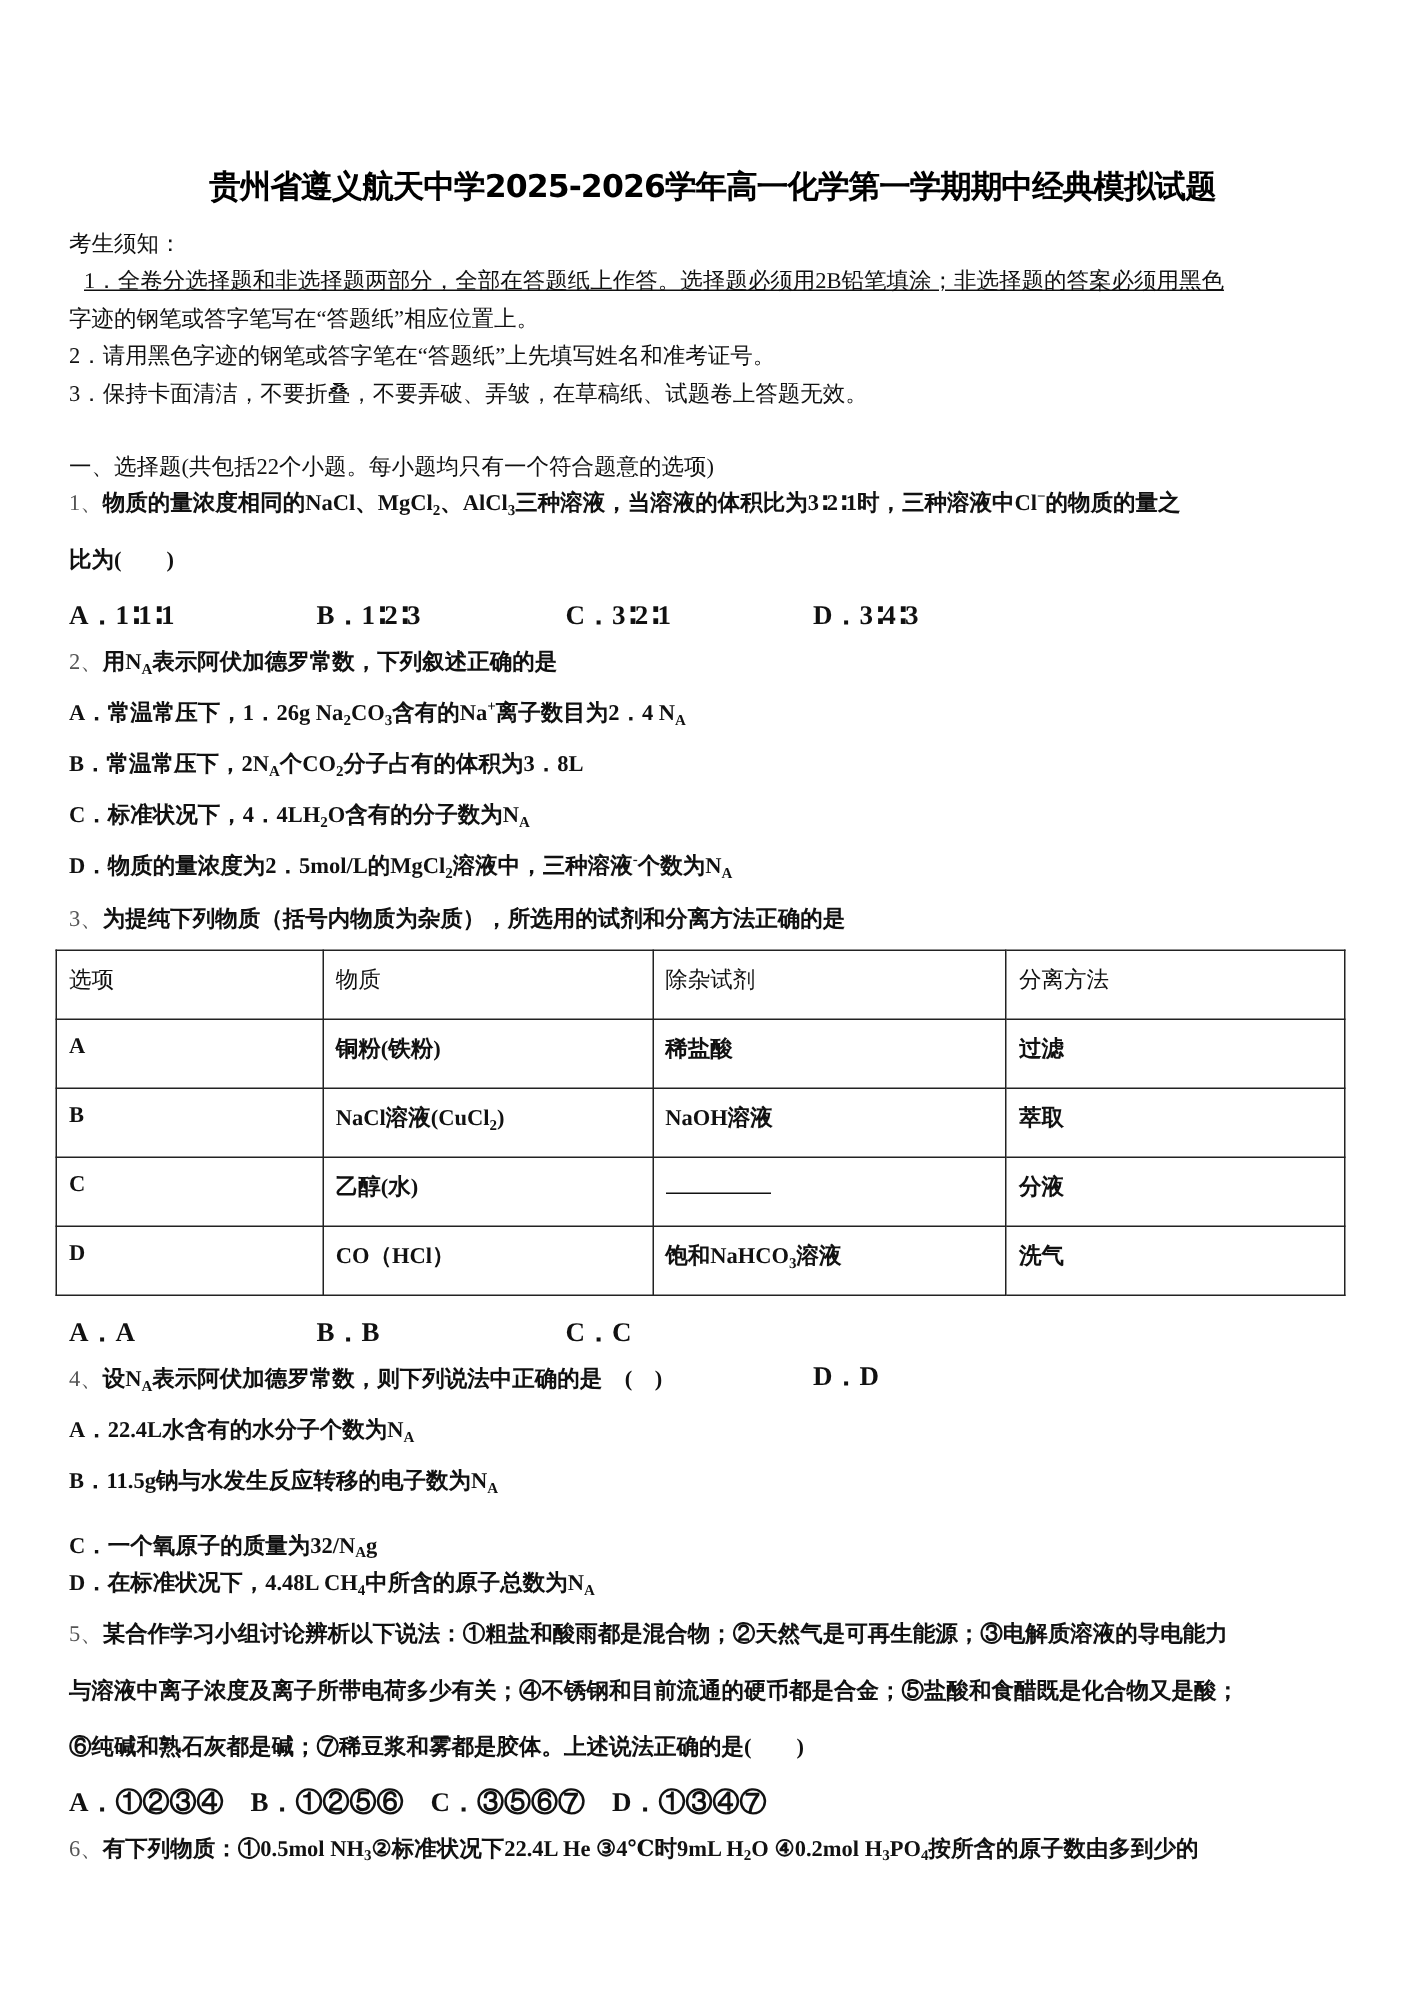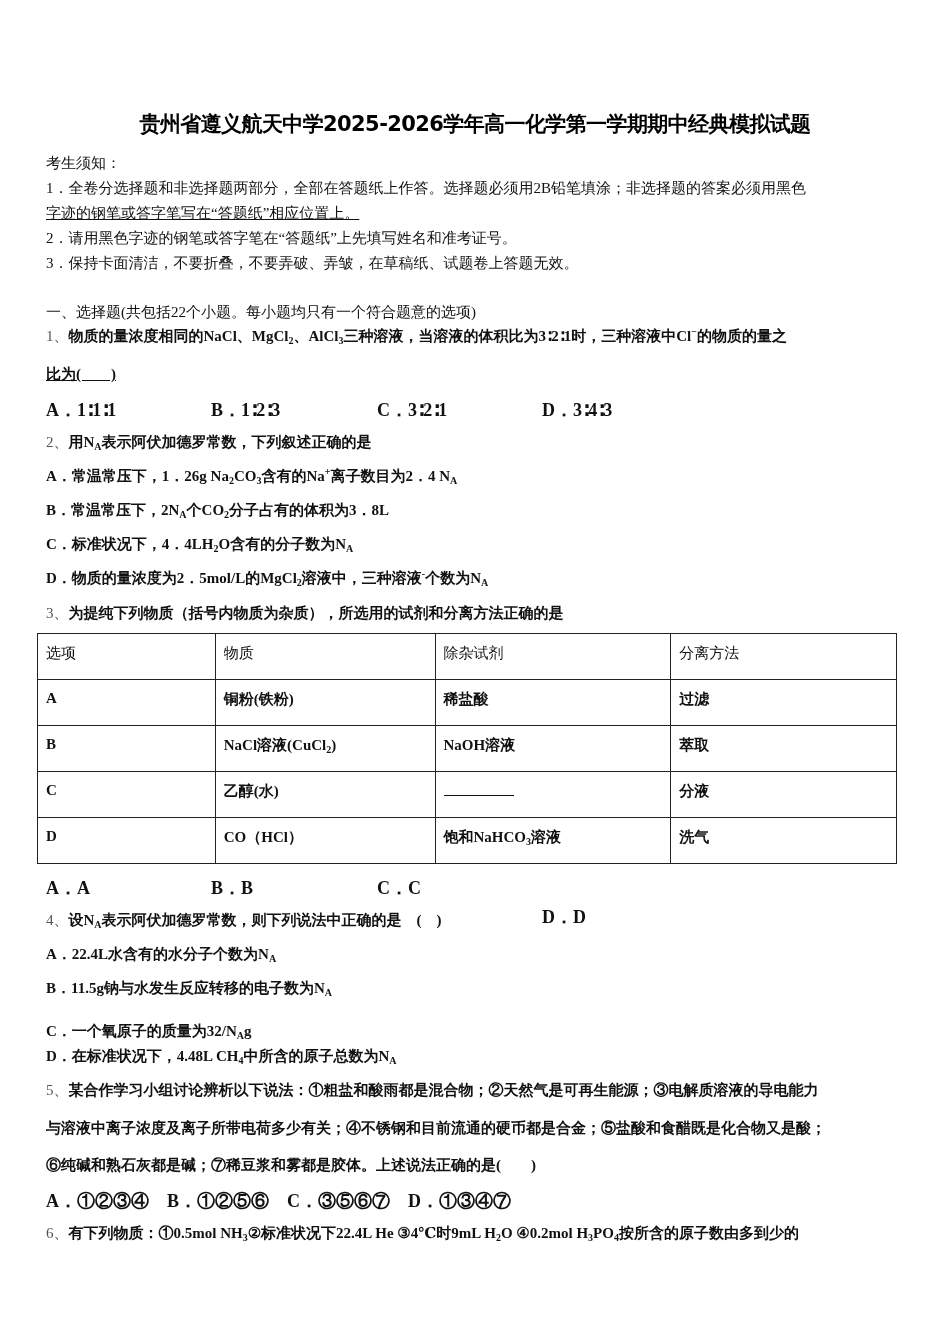--- a/index.html
+++ b/index.html
@@ -34,31 +34,31 @@
     table.t3 td.c2 { width: 236px; }
     table.t3 td.c3 { width: 226px; }
     .blank { display: inline-block; width: 70px; border-bottom: 1.2px solid #111; height: 13px; }
   </style>
 </head>
 <body>
 
 <div class="abs title">贵州省遵义航天中学2025-2026学年高一化学第一学期期中经典模拟试题</div>
 
 <div class="abs txt" style="left:46px;top:153px;">考生须知：</div>
-<div class="abs txt" style="left:46px;top:178px;">1．全卷分选择题和非选择题两部分，全部在答题纸上作答。选择题必须用2B铅笔填涂；非选择题的答案必须用黑色</div>
-<div class="abs txt" style="left:46px;top:203px;text-decoration:underline;">字迹的钢笔或答字笔写在“答题纸”相应位置上。</div>
+<div class="abs txt" style="left:56px;top:178px;text-decoration:underline;">1．全卷分选择题和非选择题两部分，全部在答题纸上作答。选择题必须用2B铅笔填涂；非选择题的答案必须用黑色</div>
+<div class="abs txt" style="left:46px;top:203px;">字迹的钢笔或答字笔写在“答题纸”相应位置上。</div>
 <div class="abs txt" style="left:46px;top:228px;">2．请用黑色字迹的钢笔或答字笔在“答题纸”上先填写姓名和准考证号。</div>
 <div class="abs txt" style="left:46px;top:253px;">3．保持卡面清洁，不要折叠，不要弄破、弄皱，在草稿纸、试题卷上答题无效。</div>
 
 <div class="abs txt" style="left:46px;top:302px;">一、选择题(共包括22个小题。每小题均只有一个符合题意的选项)</div>
 
 <div class="abs txt b" style="left:46px;top:326px;">
   <span class="qnum">1、</span><span>物质的量浓度相同的NaCl、MgCl</span><sub>2</sub><span>、AlCl</span><sub>3</sub><span>三种溶液，当溶液的体积比为3∶2∶1时，三种溶液中Cl</span><sup>−</sup><span>的物质的量之</span>
 </div>
-<div class="abs txt b" style="left:46px;top:364px;text-decoration:underline;">比为(　　)</div>
+<div class="abs txt b" style="left:46px;top:364px;">比为(　　)</div>
 <div class="opt" style="left:46px;top:398px;">A．1∶1∶1</div>
 <div class="opt" style="left:211px;top:398px;">B．1∶2∶3</div>
 <div class="opt" style="left:377px;top:398px;">C．3∶2∶1</div>
 <div class="opt" style="left:542px;top:398px;">D．3∶4∶3</div>
 
 <div class="abs txt b" style="left:46px;top:432px;">
   <span class="qnum">2、</span><span>用N</span><sub>A</sub><span>表示阿伏加德罗常数，下列叙述正确的是</span>
 </div>
 <div class="abs txt b" style="left:46px;top:466px;">
   <span>A．常温常压下，1．26g Na</span><sub>2</sub><span>CO</span><sub>3</sub><span>含有的Na</span><sup>+</sup><span>离子数目为2．4 N</span><sub>A</sub>

